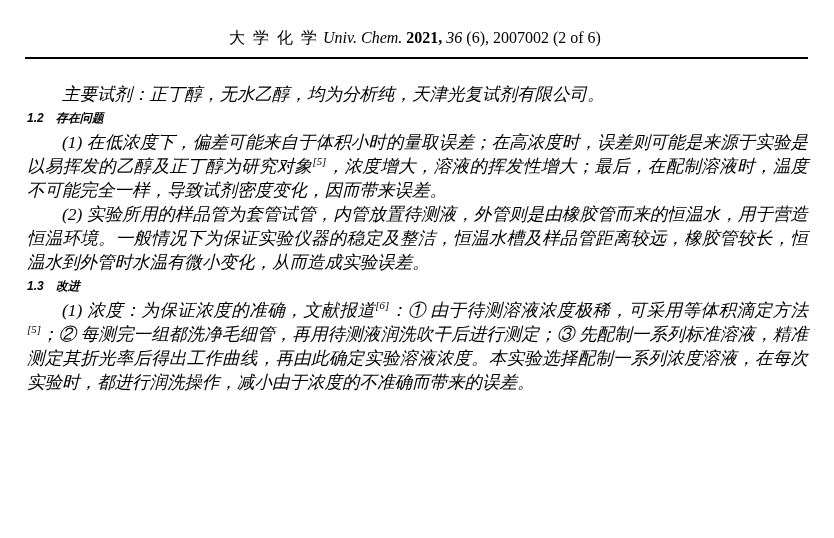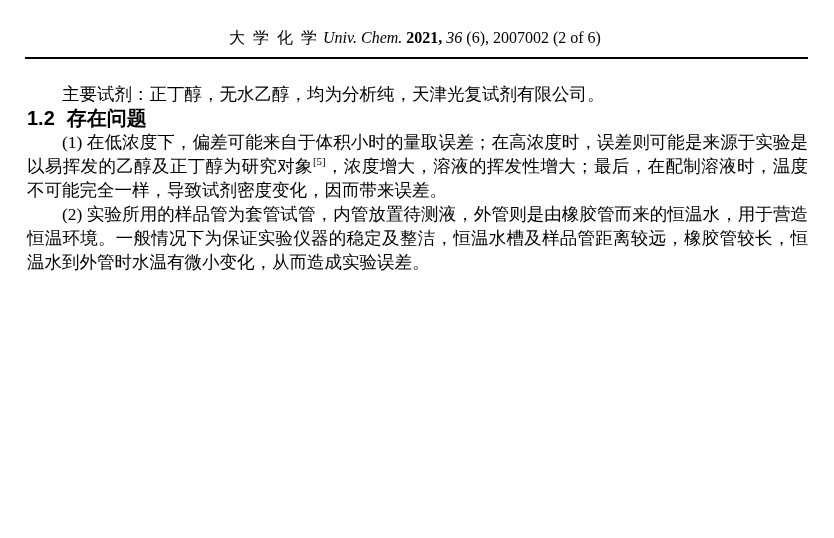--- a/index.html
+++ b/index.html
@@ -27,28 +27,29 @@
     top: 57px; left: 25px; right: 26px;
     height: 0;
     border-top: 2px solid #000000;
   }
   .content {
     position: absolute;
     top: 82px; left: 27px; right: 26px; bottom: 0;
     font-size: 17.5px;
     line-height: 24px;
     text-align: justify;
+    font-style: italic;
   }
   .para {
     margin: 0;
     text-indent: 2em;
   }
   .heading {
     margin: 0;
-    font-size: 20px;
+    font-size: 12px;
     line-height: 24px;
     font-weight: bold;
     font-family: "Liberation Sans", "DejaVu Sans", sans-serif;
     text-indent: 0;
   }
   .heading .h-num { display: inline-block; margin-right: 12px; }
   .content sup {
     font-size: 0.62em;
     line-height: 0;
     vertical-align: super;
@@ -73,18 +74,20 @@
 
     <p class="para">主要试剂：正丁醇，无水乙醇，均为分析纯，天津光复试剂有限公司。</p>
 
     <p class="heading"><span class="h-num">1.2</span><span>存在问题</span></p>
 
 
     <p class="para">(1) 在低浓度下，偏差可能来自于体积小时的量取误差；在高浓度时，误差则可能是来源于实验是以易挥发的乙醇及正丁醇为研究对象<sup>[5]</sup>，浓度增大，溶液的挥发性增大；最后，在配制溶液时，温度不可能完全一样，导致试剂密度变化，因而带来误差。</p>
 
     <p class="para">(2) 实验所用的样品管为套管试管，内管放置待测液，外管则是由橡胶管而来的恒温水，用于营造恒温环境。一般情况下为保证实验仪器的稳定及整洁，恒温水槽及样品管距离较远，橡胶管较长，恒温水到外管时水温有微小变化，从而造成实验误差。</p>
 
+    <p class="heading"><span class="h-num">1.3</span><span>改进</span></p>
 
+    <p class="para">(1) 浓度：为保证浓度的准确，文献报道<sup>[6]</sup>：① 由于待测溶液浓度极稀，可采用等体积滴定方法<sup>[5]</sup>；② 每测完一组都洗净毛细管，再用待测液润洗吹干后进行测定；③ 先配制一系列标准溶液，精准测定其折光率后得出工作曲线，再由此确定实验溶液浓度。本实验选择配制一系列浓度溶液，在每次实验时，都进行润洗操作，减小由于浓度的不准确而带来的误差。</p>
 
 
   </div>
 
 </div>
 
 </body></html>

